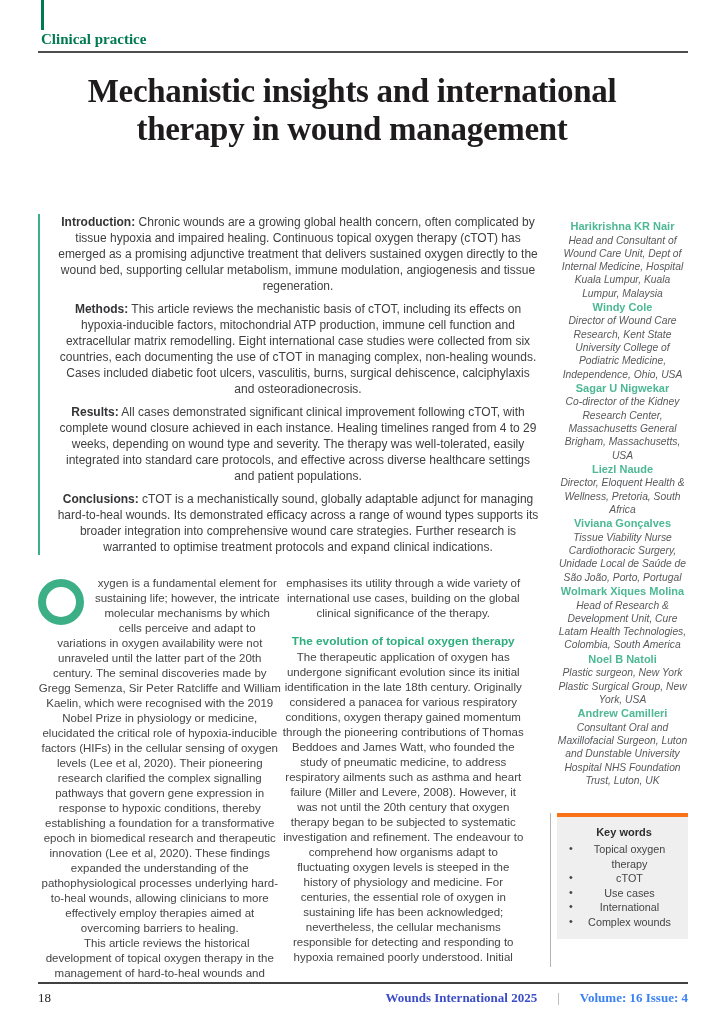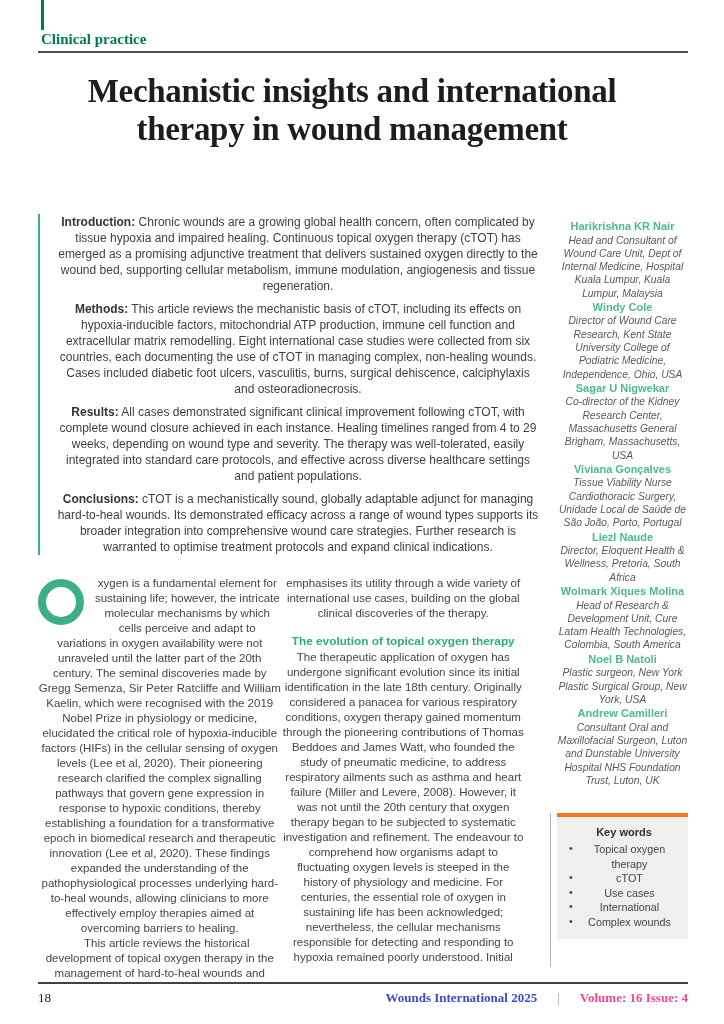--- a/index.html
+++ b/index.html
@@ -51,21 +51,21 @@
   .kw-title { font-weight:bold; font-size:11px; color:#2e2e30; margin-bottom:4px; }
   .kw-item { position:relative; font-size:10.8px; line-height:14.5px; color:#454547; padding-left:11px; }
   .kw-item::before { content:"\2022"; position:absolute; left:1px; top:-1px; color:#454547; }
   
   .footer-rule { position:absolute; left:38px; right:36px; top:982px; height:2px; background:#414042; }
   .footer { position:absolute; left:38px; right:36px; top:990px; display:flex; justify-content:space-between;
             font-family:"Liberation Serif", serif; font-size:13px; color:#231f20; }
   .footer-right { display:flex; gap:20px; align-items:baseline; }
   .journal { color:#3b4cc8; font-weight:bold; }
   .sep { color:#9b9b9d; }
-  .issue { font-weight:bold; color:#ec4899; }
+  .issue { font-weight:bold; color:#3b82f6; }
 </style>
 </head>
 <body>
 
 <div class="page">
 
   <div class="kicker-bar"></div>
   <div class="kicker">Clinical practice</div>
   <div class="header-rule"></div>
 
@@ -84,21 +84,21 @@
         <p><b>Results:</b> <span>All cases demonstrated significant clinical improvement following cTOT, with complete wound closure achieved in each instance. Healing timelines ranged from 4 to 29 weeks, depending on wound type and severity. The therapy was well-tolerated, easily integrated into standard care protocols, and effective across diverse healthcare settings and patient populations.</span></p>
         <p><b>Conclusions:</b> <span>cTOT is a mechanistically sound, globally adaptable adjunct for managing hard-to-heal wounds. Its demonstrated efficacy across a range of wound types supports its broader integration into comprehensive wound care strategies. Further research is warranted to optimise treatment protocols and expand clinical indications.</span></p>
       </div>
 
       <div class="columns">
         <div class="col">
           <p><span class="dropcap">O</span><span>xygen is a fundamental element for sustaining life; however, the intricate molecular mechanisms by which cells perceive and adapt to variations in oxygen availability were not unraveled until the latter part of the 20th century. The seminal discoveries made by Gregg Semenza, Sir Peter Ratcliffe and William Kaelin, which were recognised with the 2019 Nobel Prize in physiology or medicine, elucidated the critical role of hypoxia-inducible factors (HIFs) in the cellular sensing of oxygen levels (Lee et al, 2020). Their pioneering research clarified the complex signalling pathways that govern gene expression in response to hypoxic conditions, thereby establishing a foundation for a transformative epoch in biomedical research and therapeutic innovation (Lee et al, 2020). These findings expanded the understanding of the pathophysiological processes underlying hard-to-heal wounds, allowing clinicians to more effectively employ therapies aimed at overcoming barriers to healing.</span></p>
           <p class="p-indent">This article reviews the historical development of topical oxygen therapy in the management of hard-to-heal wounds and</p>
         </div>
         <div class="col">
-          <p>emphasises its utility through a wide variety of international use cases, building on the global clinical discoveries of the therapy.</p>
+          <p>emphasises its utility through a wide variety of international use cases, building on the global clinical significance of the therapy.</p>
           <p class="subhead">The evolution of topical oxygen therapy</p>
           <p>The therapeutic application of oxygen has undergone significant evolution since its initial identification in the late 18th century. Originally considered a panacea for various respiratory conditions, oxygen therapy gained momentum through the pioneering contributions of Thomas Beddoes and James Watt, who founded the study of pneumatic medicine, to address respiratory ailments such as asthma and heart failure (Miller and Levere, 2008). However, it was not until the 20th century that oxygen therapy began to be subjected to systematic investigation and refinement. The endeavour to comprehend how organisms adapt to fluctuating oxygen levels is steeped in the history of physiology and medicine. For centuries, the essential role of oxygen in sustaining life has been acknowledged; nevertheless, the cellular mechanisms responsible for detecting and responding to hypoxia remained poorly understood. Initial</p>
         </div>
       </div>
 
     </div>
 
     <aside class="sidebar">
 
       <div class="author">
@@ -107,26 +107,26 @@
       </div>
       <div class="author">
         <div class="author-name">Windy Cole</div>
         <div class="author-aff">Director of Wound Care Research, Kent State University College of Podiatric Medicine, Independence, Ohio, USA</div>
       </div>
       <div class="author">
         <div class="author-name">Sagar U Nigwekar</div>
         <div class="author-aff">Co-director of the Kidney Research Center, Massachusetts General Brigham, Massachusetts, USA</div>
       </div>
       <div class="author">
+        <div class="author-name">Liezl Naude</div>
+        <div class="author-aff">Director, Eloquent Health &amp; Wellness, Pretoria, South Africa</div>
+      </div>
+      <div class="author">
         <div class="author-name">Viviana Gonçalves</div>
         <div class="author-aff">Tissue Viability Nurse Cardiothoracic Surgery, Unidade Local de Saúde de São João, Porto, Portugal</div>
-      </div>
-      <div class="author">
-        <div class="author-name">Liezl Naude</div>
-        <div class="author-aff">Director, Eloquent Health &amp; Wellness, Pretoria, South Africa</div>
       </div>
       <div class="author">
         <div class="author-name">Wolmark Xiques Molina</div>
         <div class="author-aff">Head of Research &amp; Development Unit, Cure Latam Health Technologies, Colombia, South America</div>
       </div>
       <div class="author">
         <div class="author-name">Noel B Natoli</div>
         <div class="author-aff">Plastic surgeon, New York Plastic Surgical Group, New York, USA</div>
       </div>
       <div class="author">

